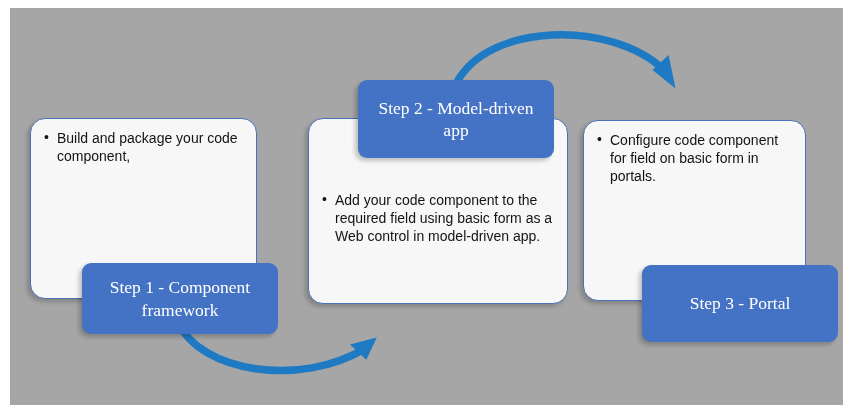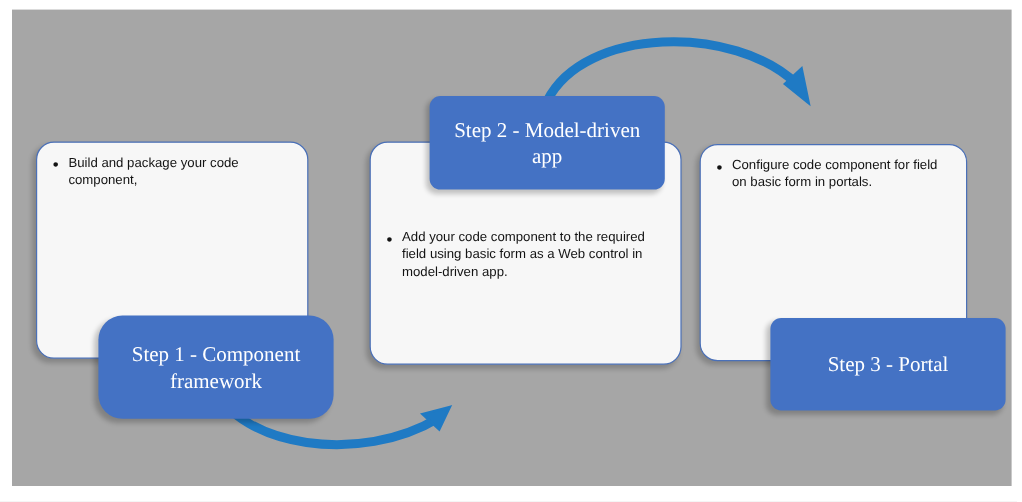--- a/index.html
+++ b/index.html
@@ -50,21 +50,21 @@
     padding: 10px 12px 10px 10px;
   }
 
   .card ul {
     margin: 0;
     padding: 0 0 0 14px;
     list-style: none;
   }
   .card li {
     position: relative;
-    font-size: 11px;
+    font-size: 14px;
     line-height: 1.30;
     color: #131313;
     margin: 0 0 2px 0;
     padding-left: 2px;
   }
   .card li::before {
     content: "\2022";
     position: absolute;
     left: -11px;
     top: -1px;
@@ -89,21 +89,21 @@
     display: flex;
     align-items: center;
     justify-content: center;
     text-align: center;
     font-size: 17.5px;
     line-height: 1.28;
     padding: 4px 10px;
     font-family: Liberation Serif, serif;
   }
 
-  #step-1-label { left: 82px;  top: 263px; width: 196px; height: 86px; border-radius: 20px; }
+  #step-1-label { left: 82px;  top: 263px; width: 196px; height: 71px; }
   #step-2-label { left: 358px; top: 80px;  width: 196px; height: 78px; }
   #step-3-label { left: 608px; top: 265px; width: 196px; height: 77px; margin-left: 34px; }
 </style>
 </head>
 <body>
 
 <div id="diagram-root">
 
   <div id="canvas"></div>
 

